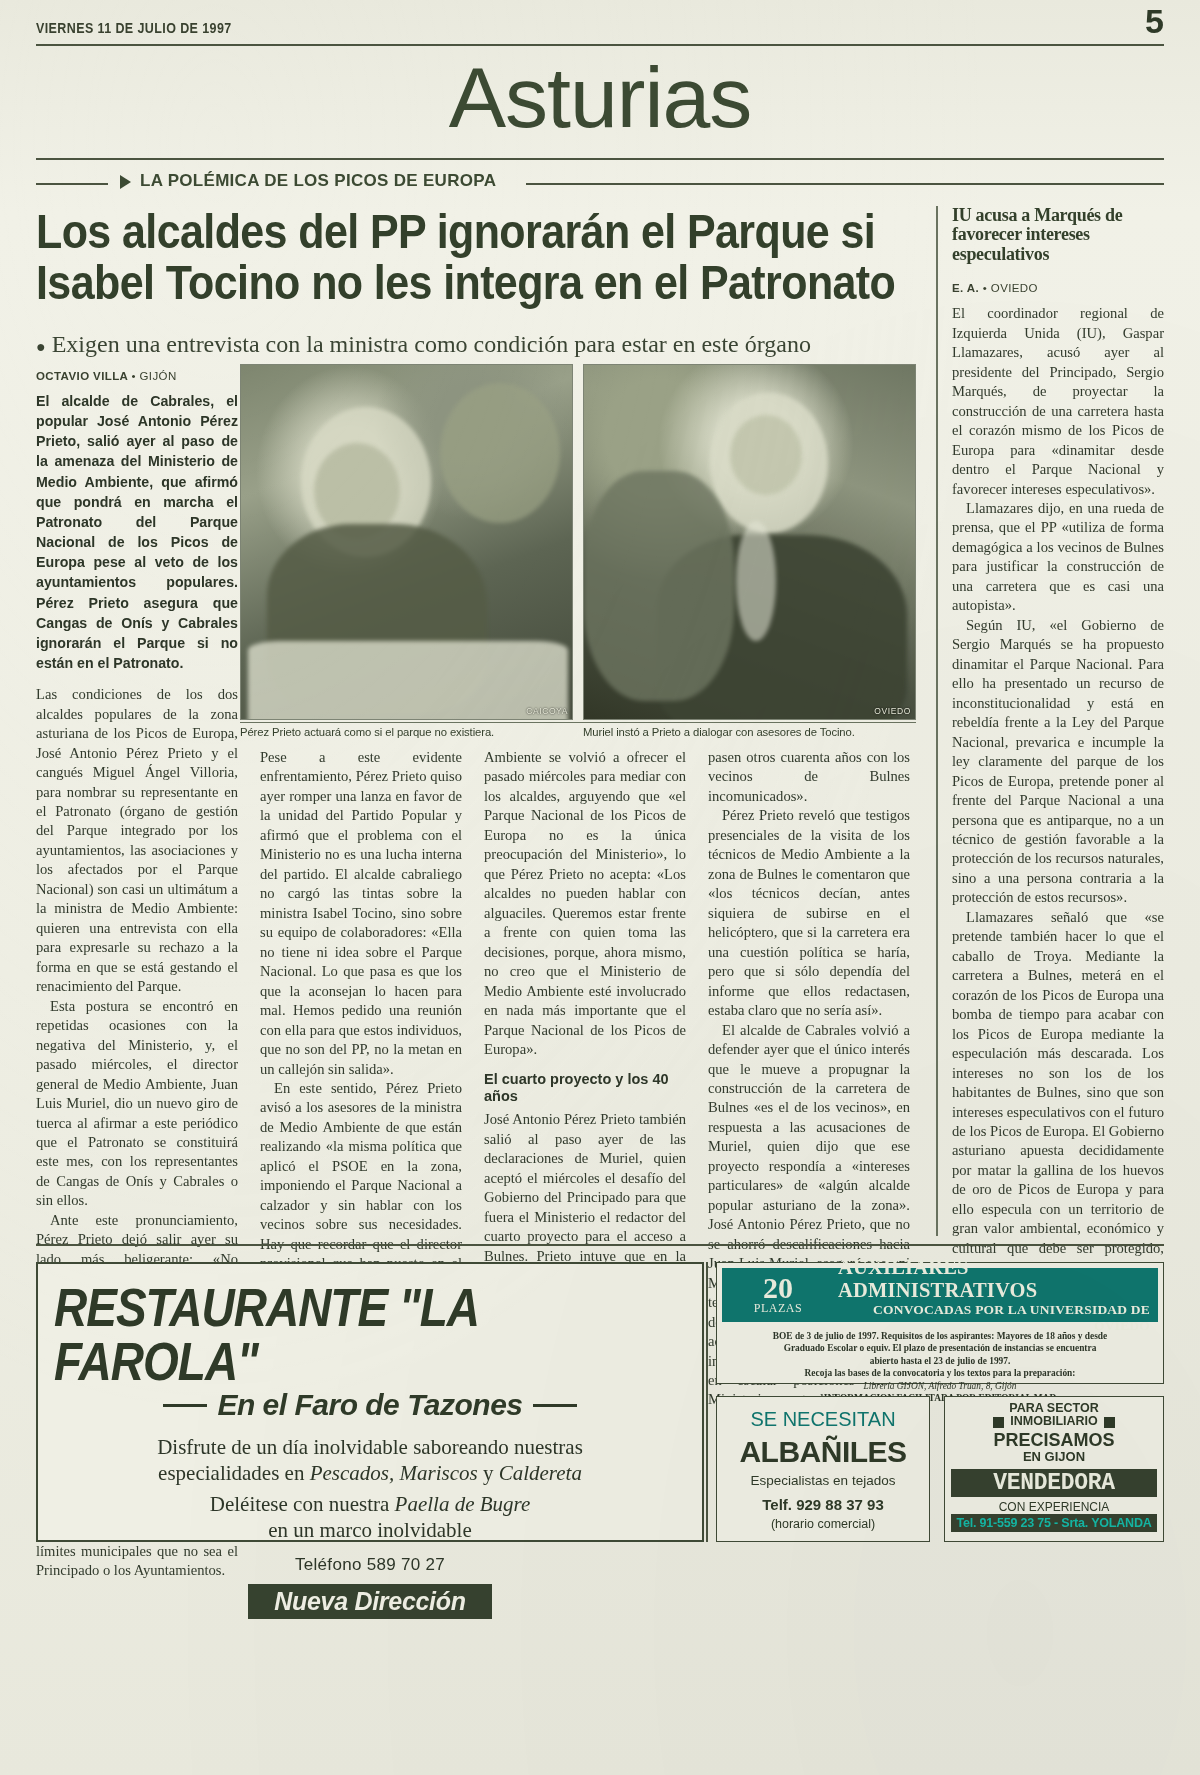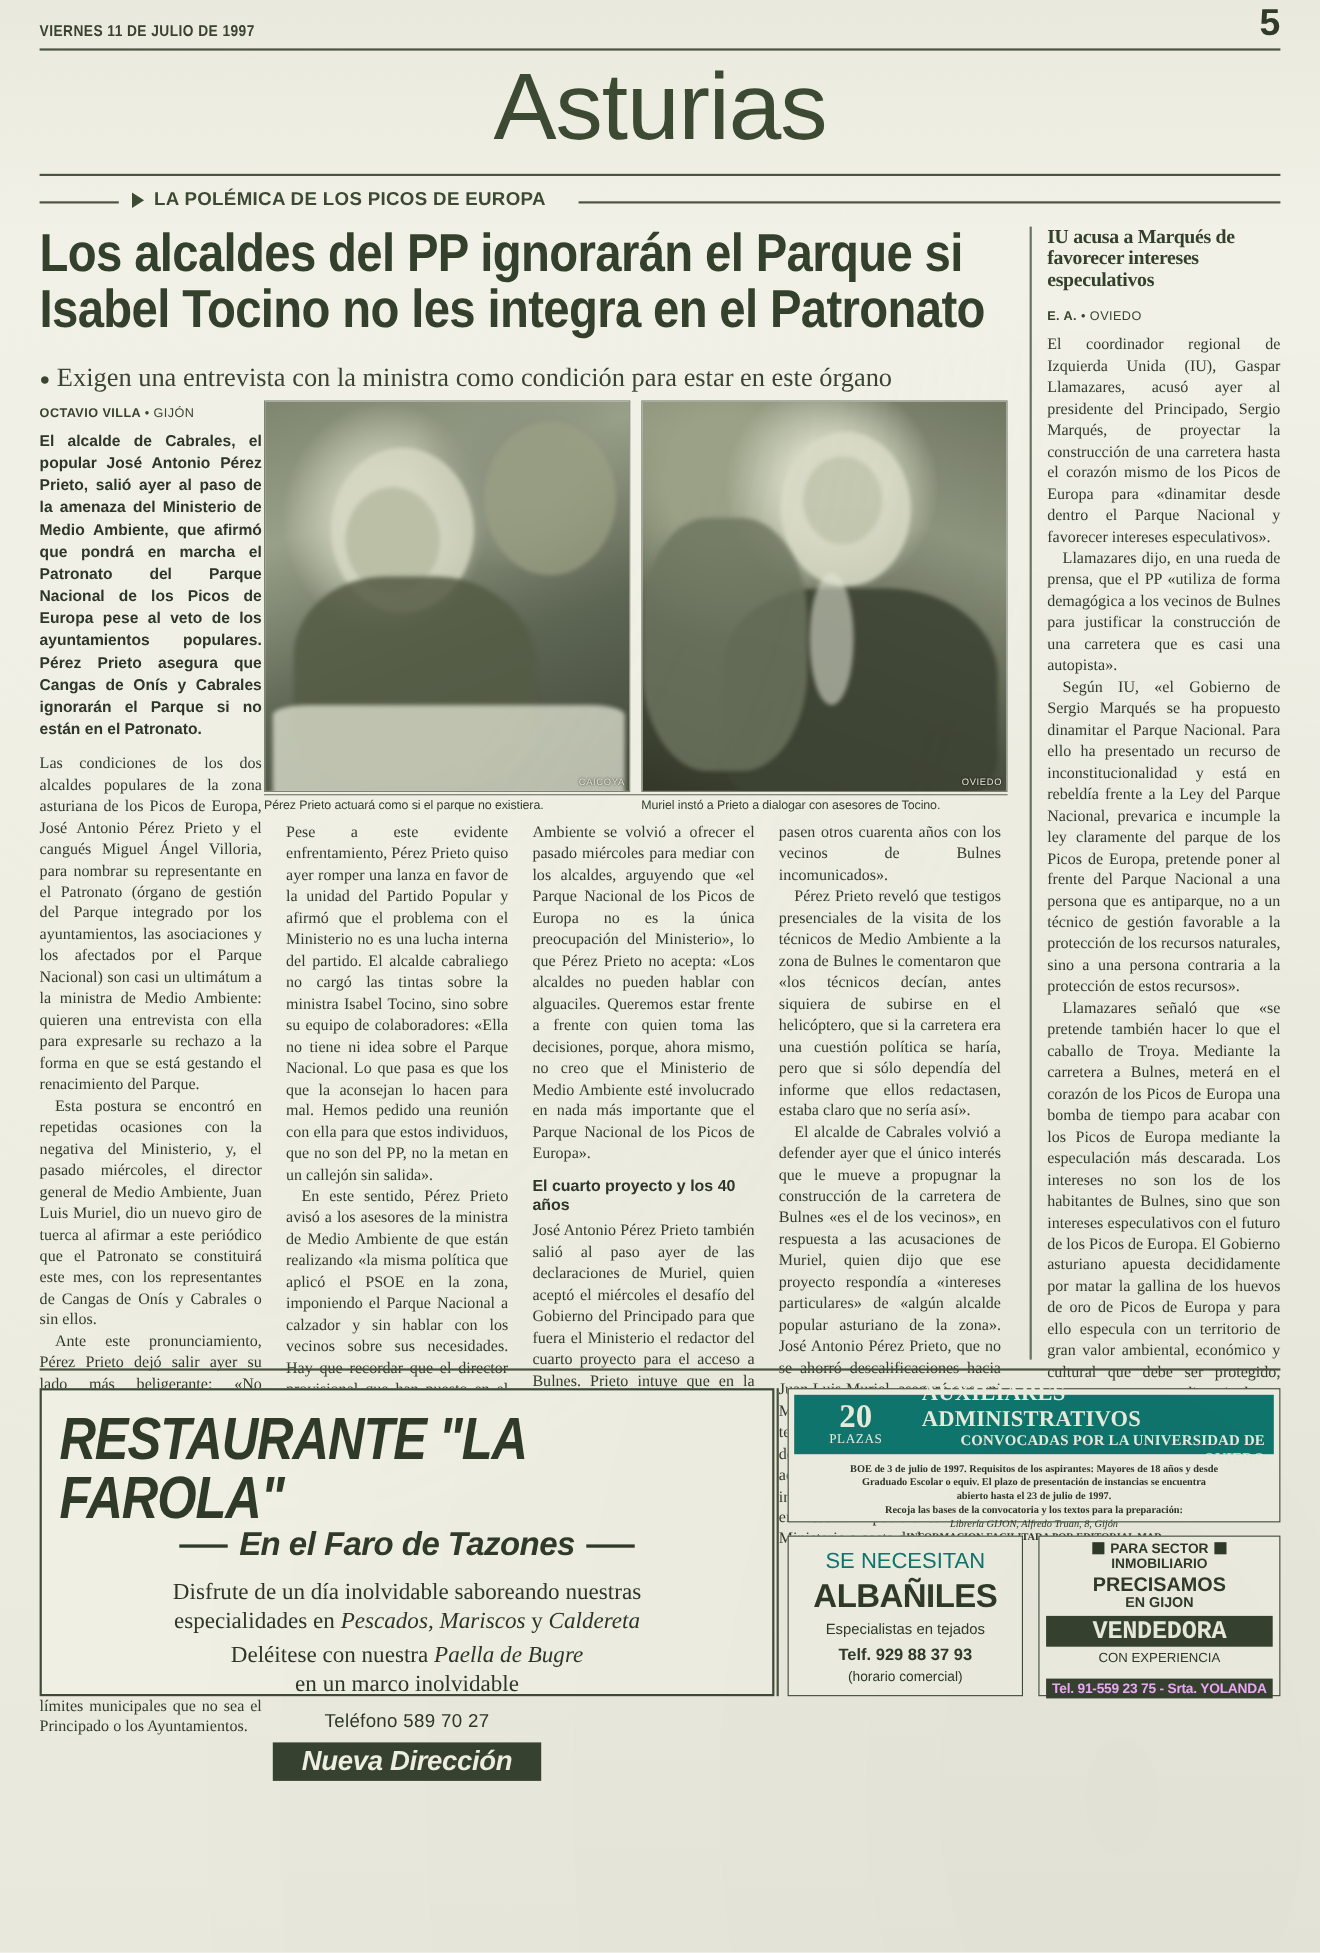--- a/index.html
+++ b/index.html
@@ -197,33 +197,33 @@
   .alb-t2{ font-family:"Liberation Sans", sans-serif; font-weight:700; font-size:30px; color:#2f3a28; letter-spacing:-.5px; }
   .alb-t3{ font-family:"Liberation Sans", sans-serif; font-size:13.5px; color:#2f3a28; }
   .alb-t4{ font-family:"Liberation Sans", sans-serif; font-weight:700; font-size:15px; color:#2f3a28; margin-top:4px; }
   .alb-t5{ font-family:"Liberation Sans", sans-serif; font-size:12.5px; color:#2f3a28; }
 
   .ad-vendedora{
     position:absolute; left:944px; top:1396px; width:220px; height:146px;
     border:1px solid #3f4a36; background:#efefe4; padding:5px 6px;
     display:flex; flex-direction:column; align-items:center;
   }
-  .vd-row{ display:flex; align-items:flex-start; gap:5px; width:100%; justify-content:center; }
+  .vd-row{ display:flex; align-items:flex-end; gap:5px; width:100%; justify-content:center; }
   .vd-sq{ width:11px; height:11px; background:#2f3a28; }
   .vd-t1{ font-family:"Liberation Sans", sans-serif; font-weight:700; font-size:12.5px; color:#2f3a28; line-height:1.05; text-align:center; }
   .vd-t2{ font-family:"Liberation Sans", sans-serif; font-weight:700; font-size:18px; color:#2f3a28; line-height:1.05; text-align:center; margin-top:3px; }
   .vd-t2 .sm{ font-size:13px; display:block; }
   .vd-band{
     margin-top:5px; background:#36422f; color:#eceedf; width:100%;
     font-family:Liberation Mono, monospace; font-weight:700; font-size:23px;
     text-align:center; letter-spacing:-.3px; padding:1px 0;
   }
   .vd-t3{ font-family:"Liberation Sans", sans-serif; font-size:12px; color:#2f3a28; margin-top:3px; }
   .vd-phone{
-    margin-top:12px; background:#36422f; color:#f0abfc; width:100%;
+    margin-top:0; background:#36422f; color:#14b8a6; width:100%;
     font-family:"Liberation Sans", sans-serif; font-weight:700; font-size:12.5px;
     text-align:center; padding:2px 0; letter-spacing:-.2px;
   }
   .side-rule-v{ position:absolute; left:936px; top:206px; width:2px; height:1030px; background:#6a7360; }
   h2.side-head{
     margin:0; font-family:Liberation Serif, serif; font-weight:700;
     font-size:18px; line-height:1.08; color:#33402b; letter-spacing:-.3px;
   }
   .side-byline{
     font-family:"Liberation Sans", sans-serif; font-size:11.5px; font-weight:700;

